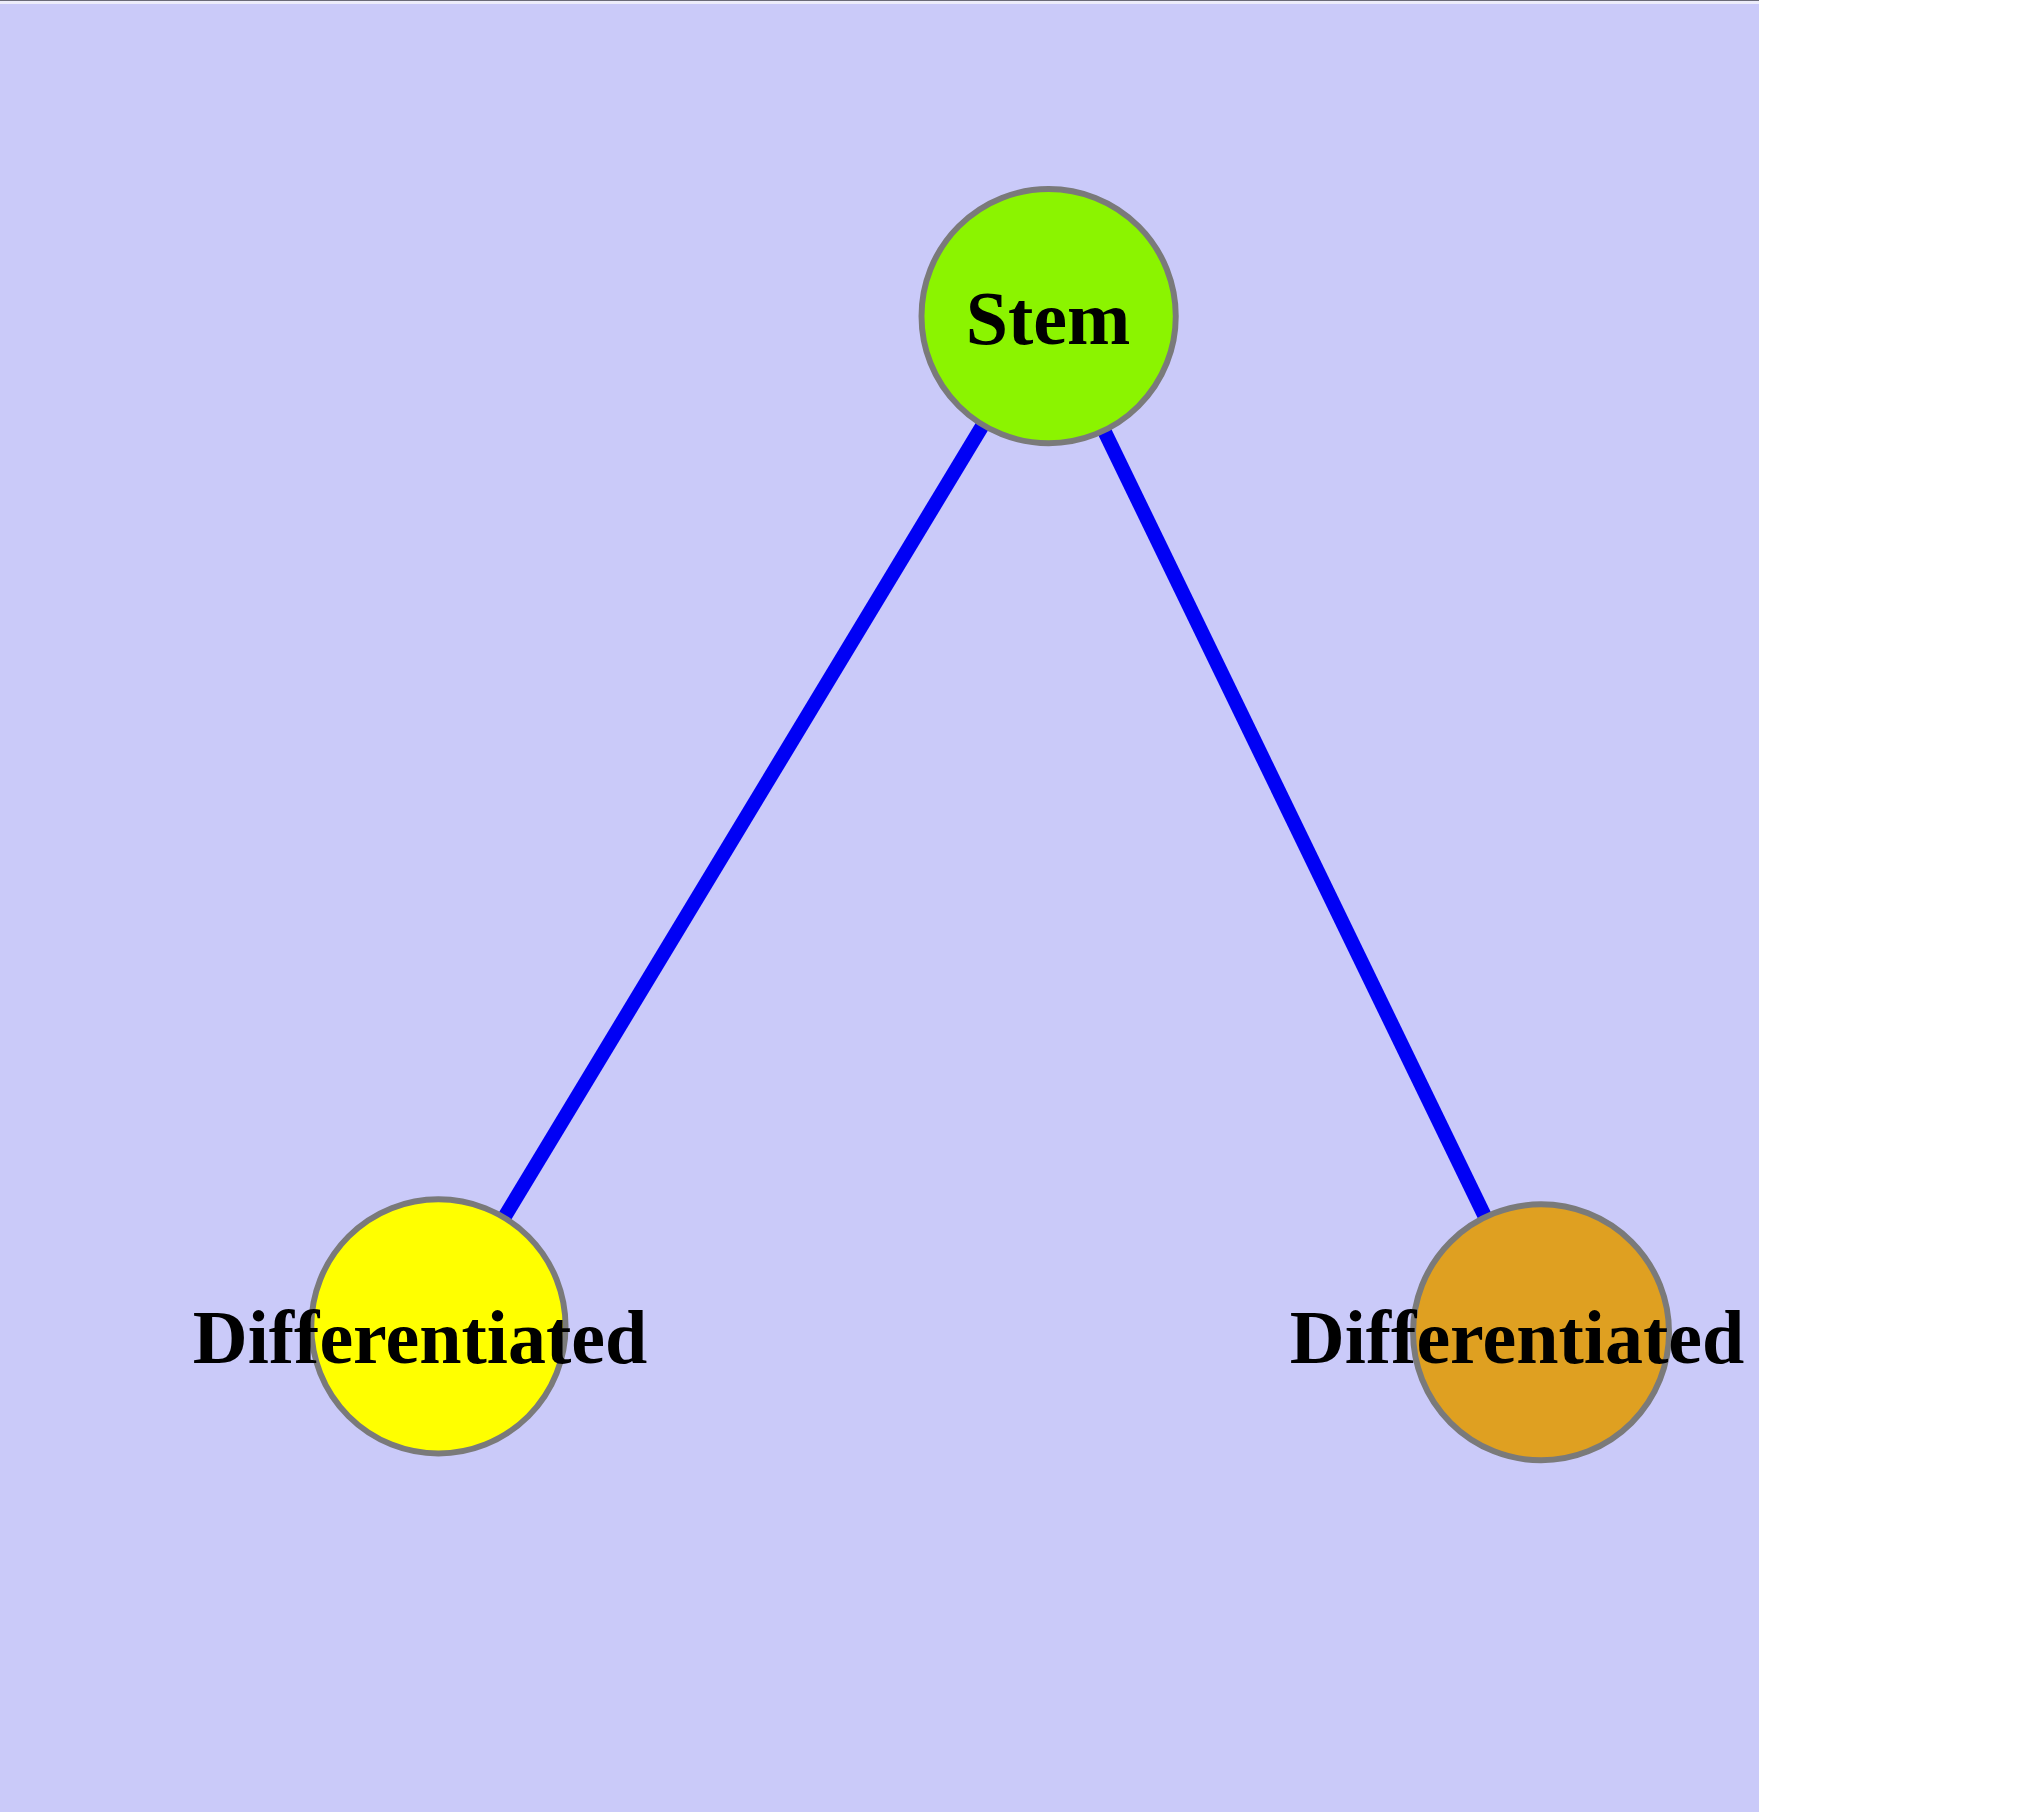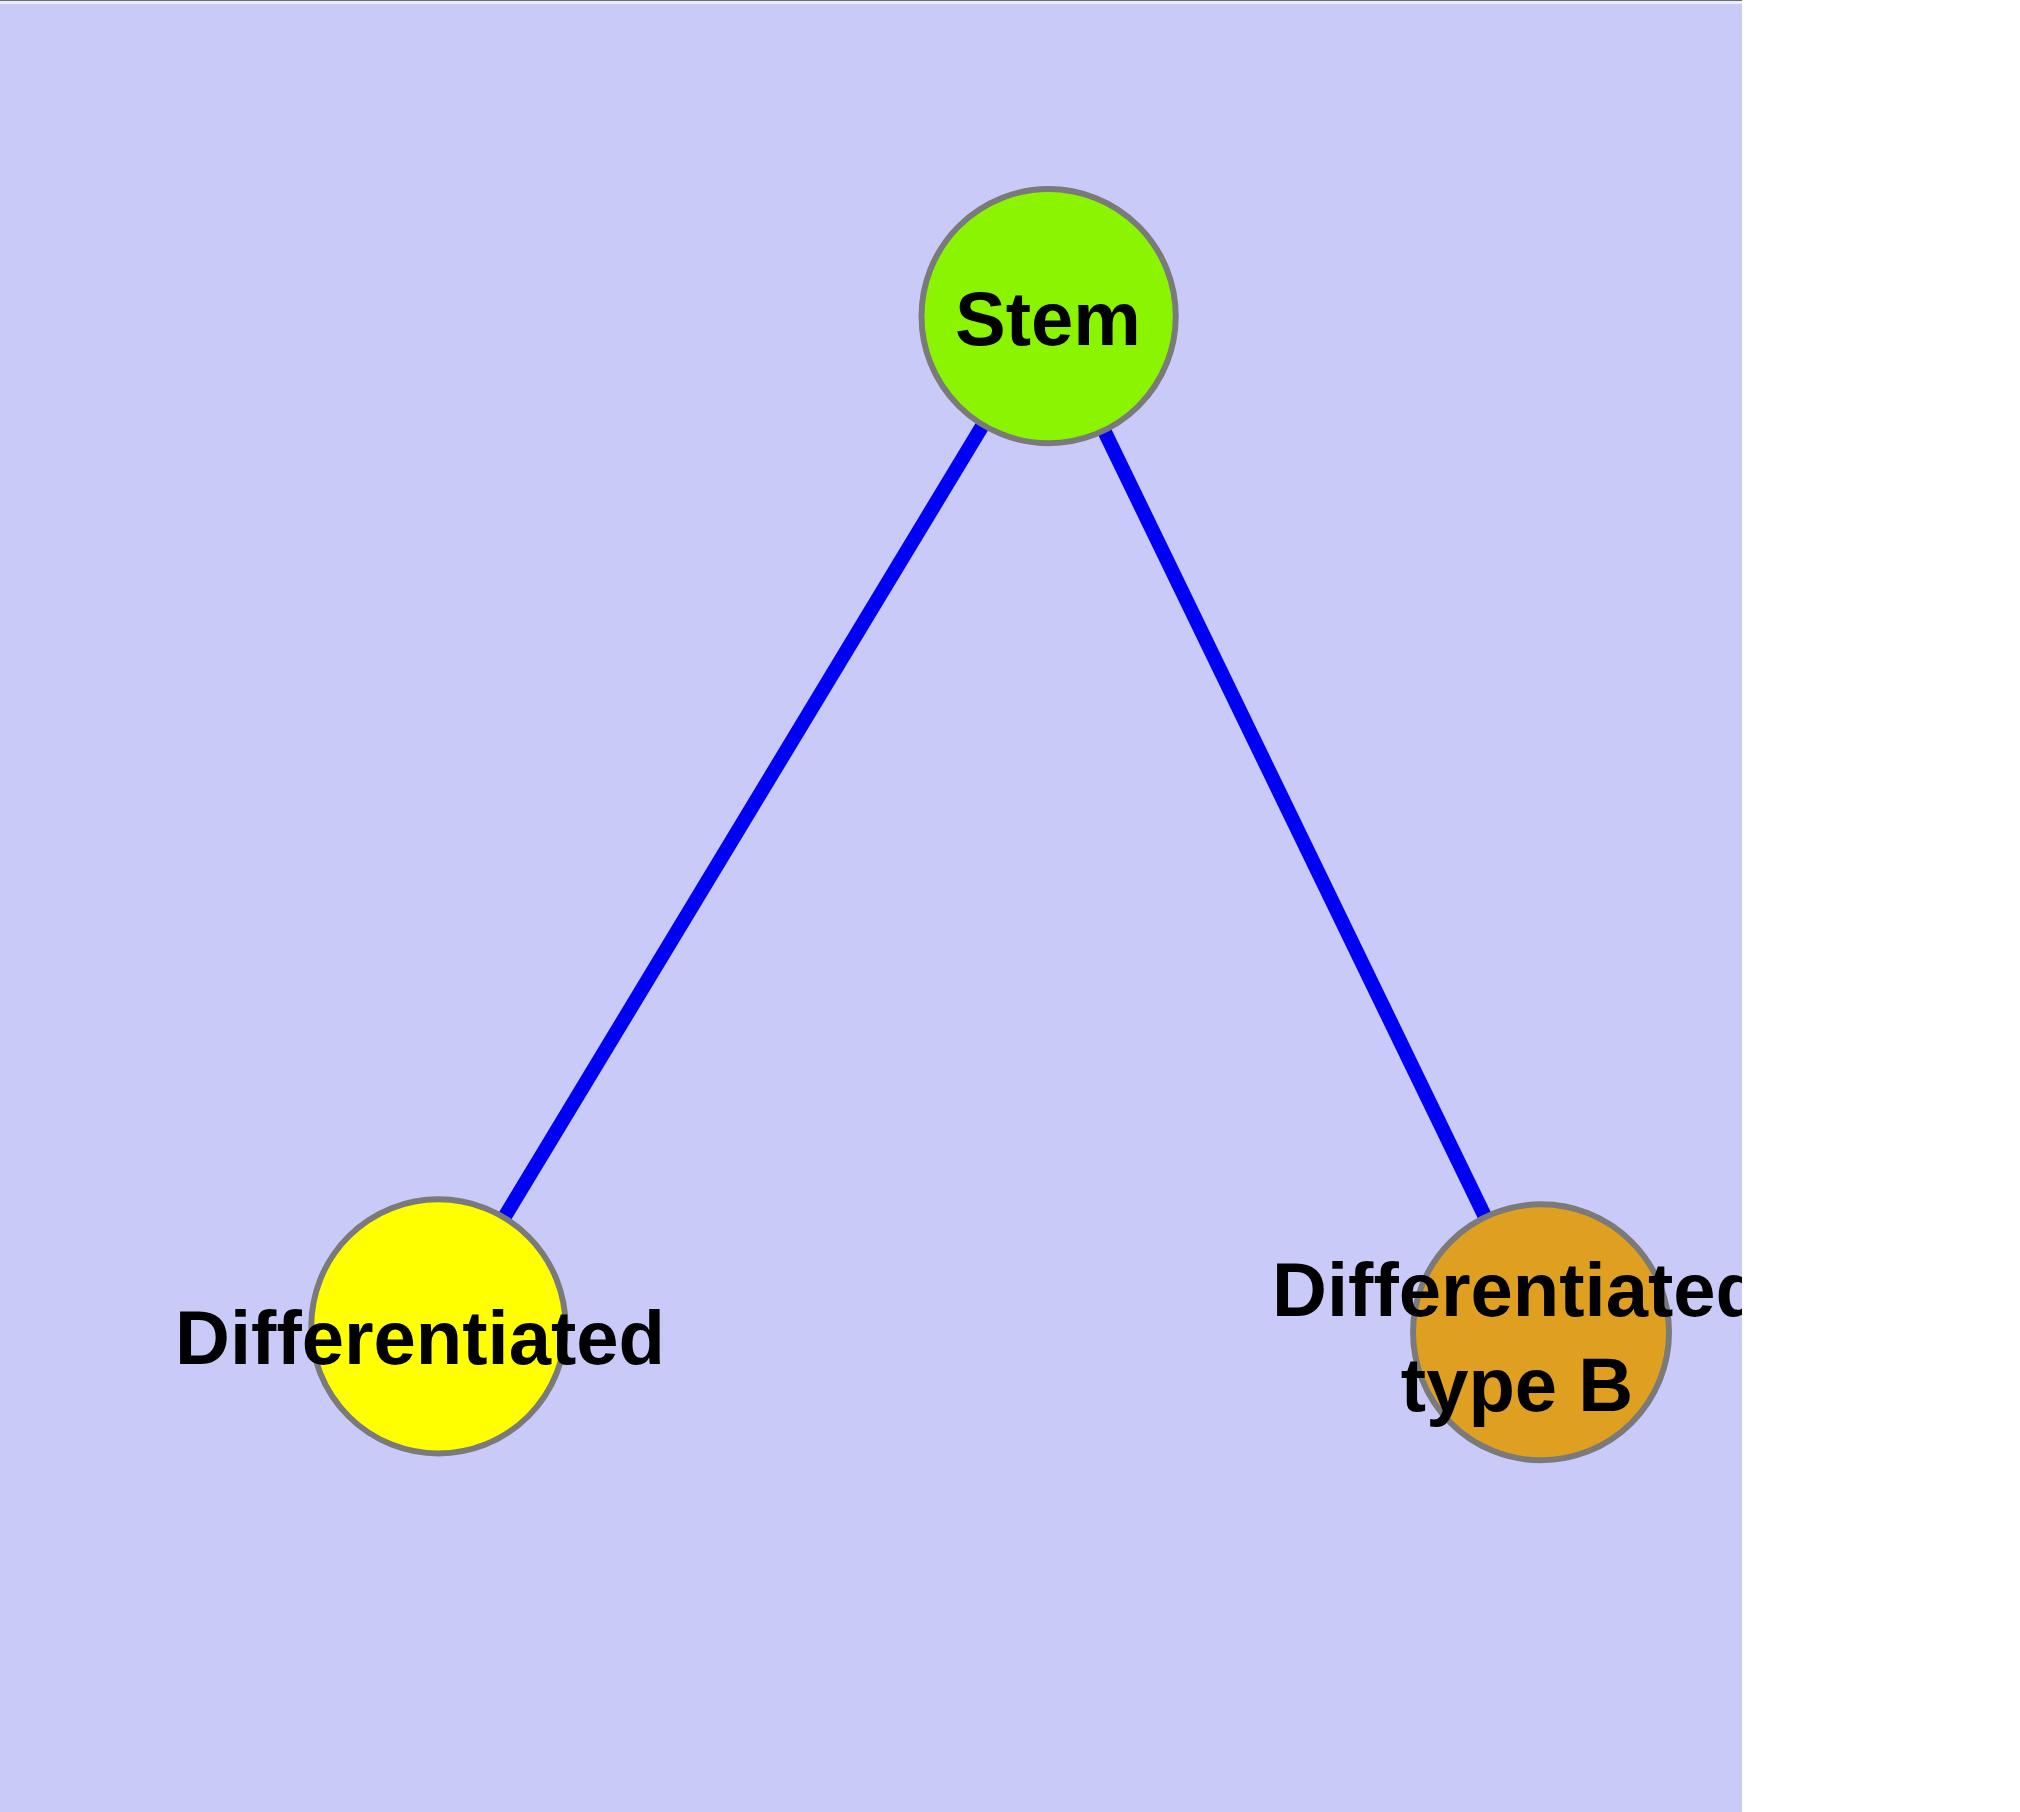--- a/index.html
+++ b/index.html
@@ -4,21 +4,22 @@
 <style>
   html, body {
     margin: 0;
     padding: 0;
   }
   .canvas {
     position: relative;
     width: 1742px;
     height: 1812px;
     overflow: hidden;
-    font-family: Liberation Sans, sans-serif;
+    font-family: Liberation Serif, serif;
+    padding-left: 17px;
   }
   .top-edge {
     position: absolute;
     left: 0;
     top: 0;
     width: 100%;
     height: 3.4px;
     background: #ECECFB;
     border-top: 0.8px solid #6a6a78;
   }
@@ -73,17 +74,16 @@
   <div class="node-label" id="label-stem">
     <span class="line">Stem</span>
   </div>
 
   <div class="node-label" id="label-type-a">
     <span class="line">Differentiated</span>
   </div>
 
   <div class="node-label" id="label-type-b">
     <span class="line">Differentiated</span>
-    <span class="line">type B</span>
   </div>
 
 </div>
 
 
 </body></html>

